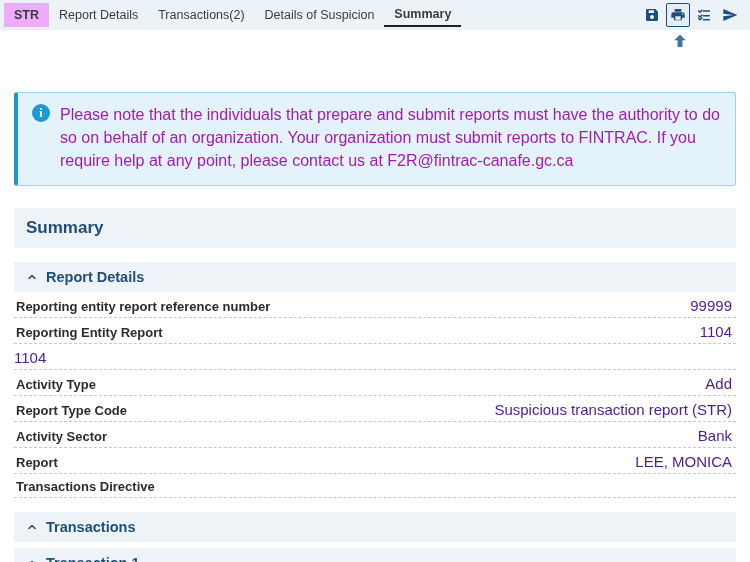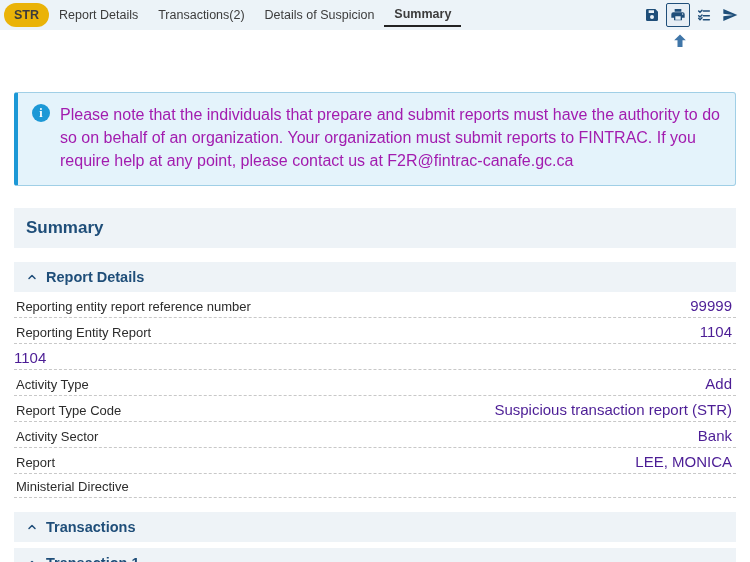--- a/index.html
+++ b/index.html
@@ -15,24 +15,23 @@
     height: 30px;
   }
   .tabbar .tab {
     padding: 4px 10px;
     font-size: 12.5px;
     color: #3c3c3c;
     cursor: pointer;
     white-space: nowrap;
   }
   .tabbar .tab.first {
-    background: #eab308;
+    background: #f0abfc;
     font-weight: 600;
     padding: 5px 10px;
-    border-radius: 12px;
   }
   .tabbar .tab.active {
     font-weight: 700;
     border-bottom: 2px solid #222;
   }
   .tabbar .spacer { flex: 1; }
   .tabbar .icons { display: flex; gap: 2px; align-items: center; }
   .tabbar .iconbtn {
     width: 24px; height: 24px;
     display: flex; align-items: center; justify-content: center;
@@ -114,21 +113,21 @@
   .row {
     display: flex;
     align-items: baseline;
     padding: 5px 0 3px 0;
     border-bottom: 1px dashed #c8c8c8;
   }
   .row:last-child { border-bottom: 1px dashed #c8c8c8; }
   .row .label {
     flex: 1;
     padding-left: 2px;
-    font-weight: 400;
+    font-weight: 700;
     color: #2c2c2c;
     font-size: 13px;
   }
   .row .value {
     padding-right: 4px;
     color: #4c1d95;
     font-size: 15px;
     text-align: right;
     white-space: nowrap;
   }
@@ -230,21 +229,21 @@
     </div>
     <div class="row">
       <div class="label">Activity Sector</div>
       <div class="value">Bank</div>
     </div>
     <div class="row">
       <div class="label">Report</div>
       <div class="value">LEE, MONICA</div>
     </div>
     <div class="row">
-      <div class="label">Ministerial Directive</div>
+      <div class="label">Transactions Directive</div>
       <div class="value"></div>
     </div>
   </div>
 
   <div class="section-head">
     <span class="chev">
       <svg width="12" height="12" viewBox="0 0 24 24" fill="none" stroke="currentColor" stroke-width="3" stroke-linecap="round" stroke-linejoin="round">
           <polyline points="6 15 12 9 18 15"></polyline>
         </svg>
     </span>

